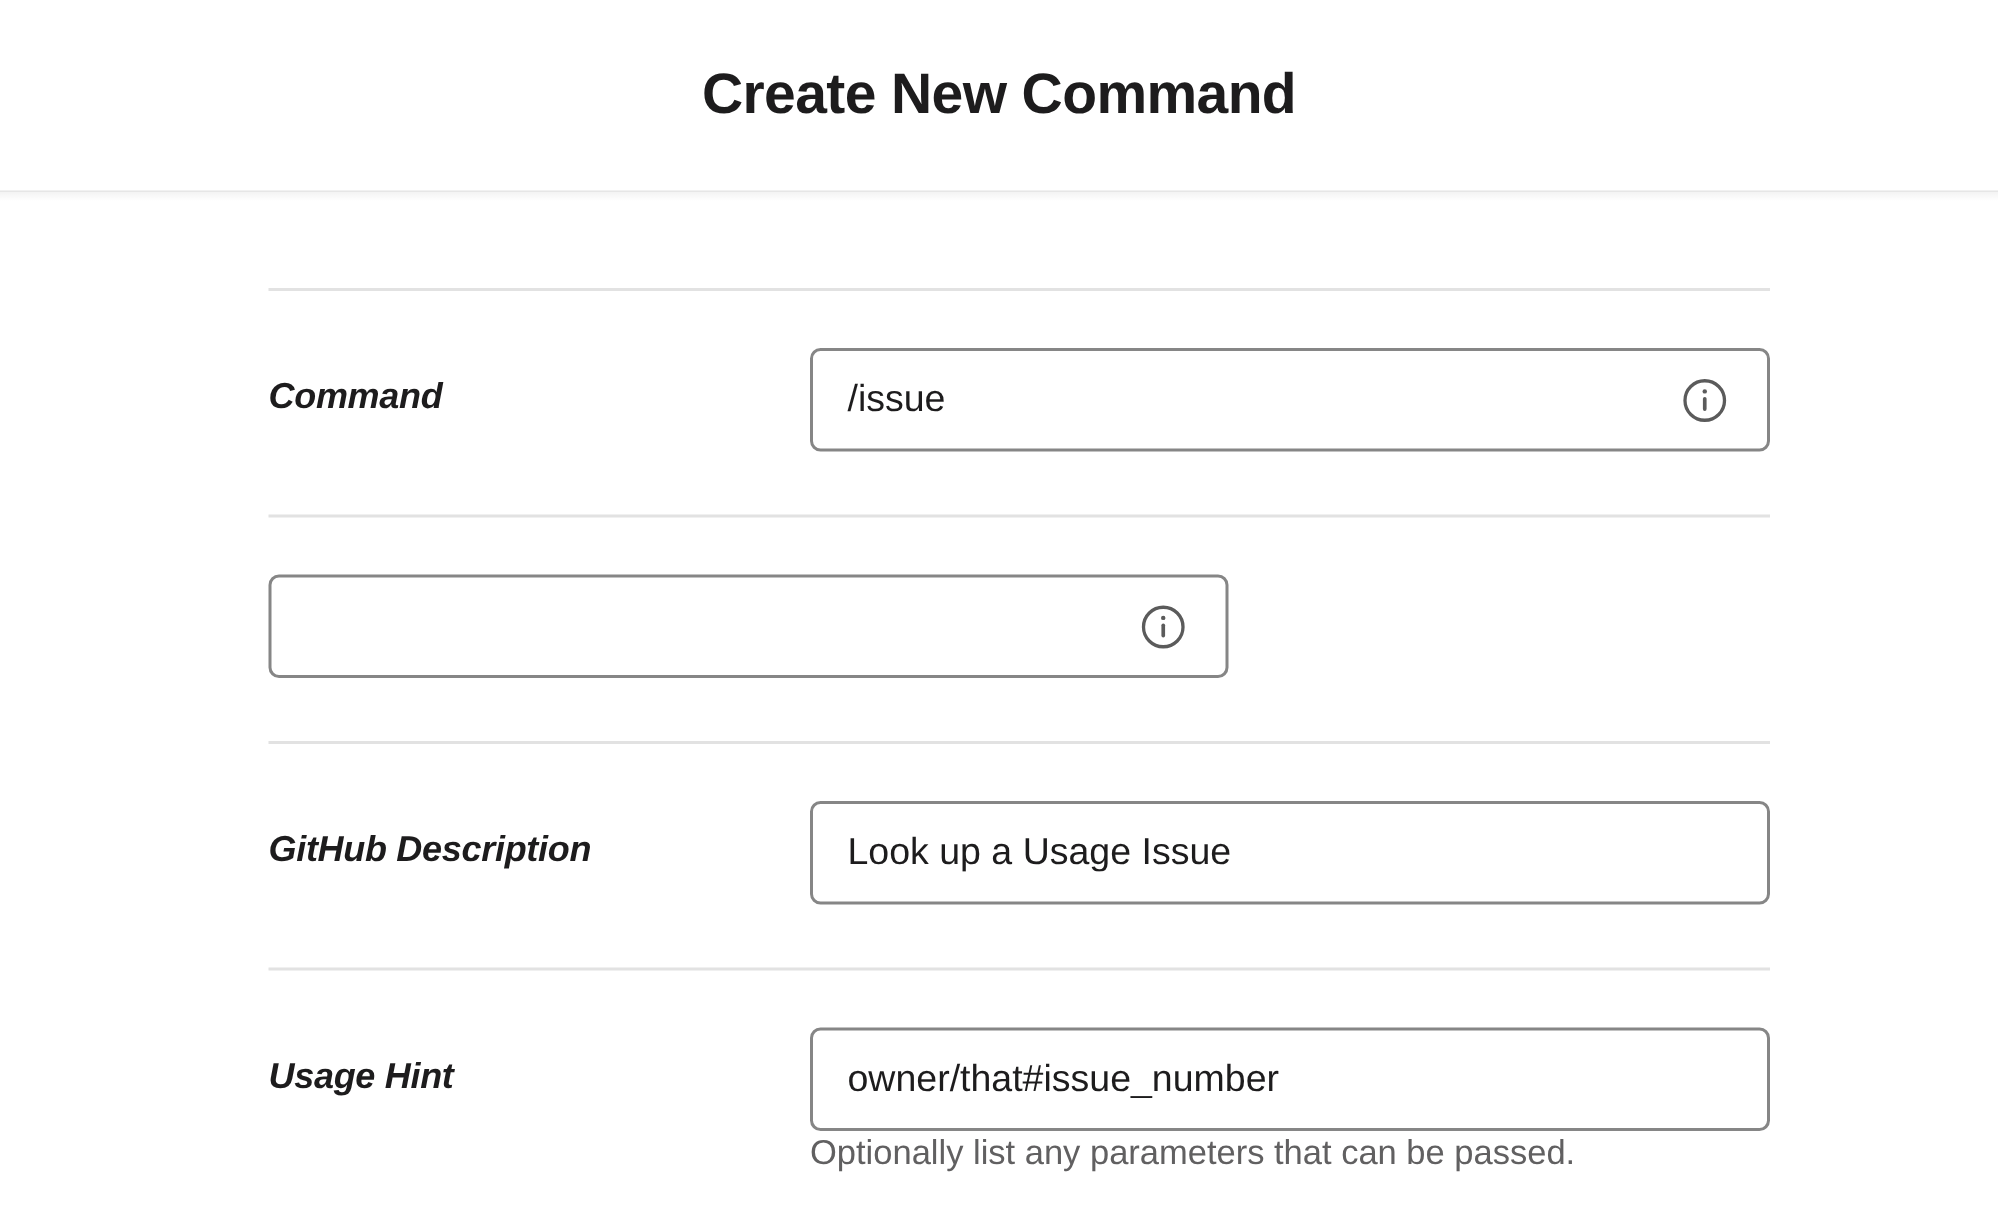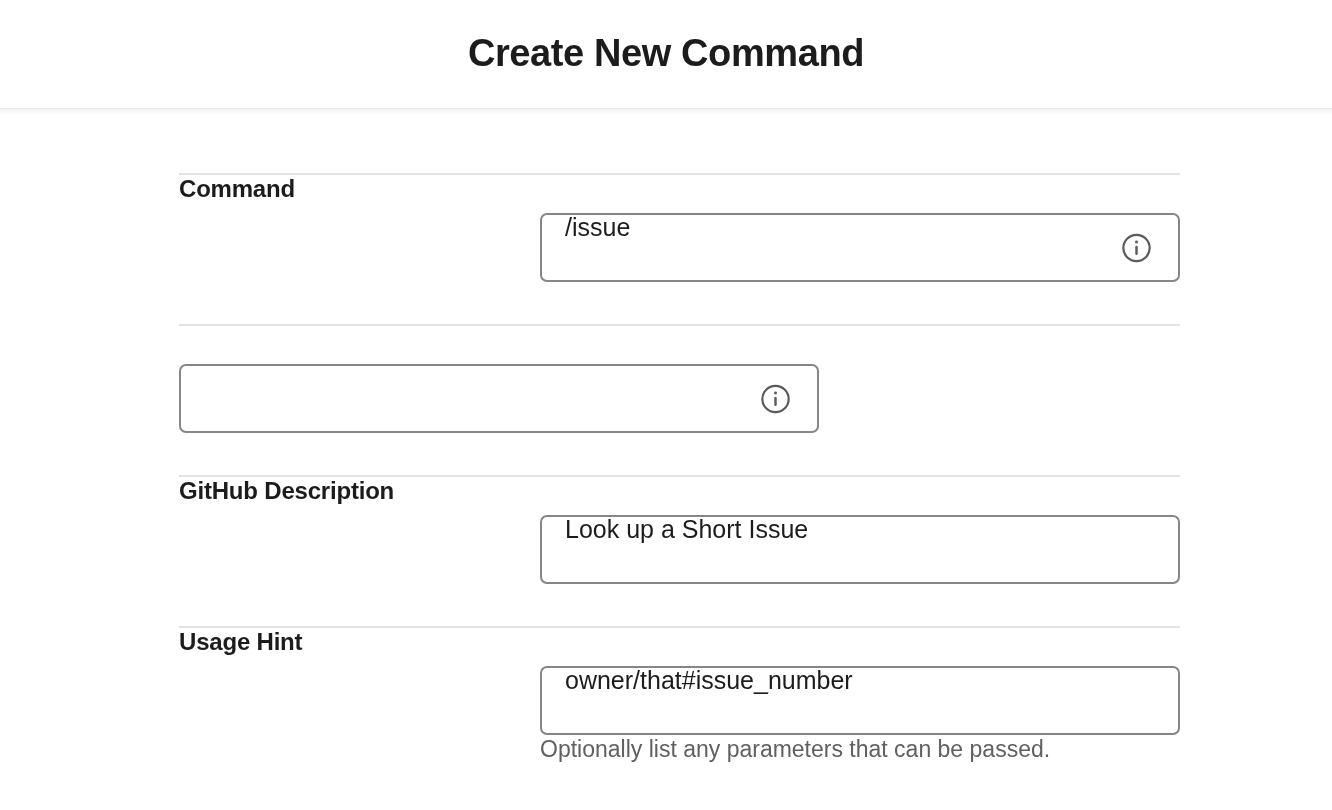--- a/index.html
+++ b/index.html
@@ -14,21 +14,21 @@
   }
   body {
     font-family: "Liberation Sans", sans-serif;
     -webkit-font-smoothing: antialiased;
     color: #1d1c1d;
   }
 
   
   .page-header {
     position: relative;
-    height: 109px;
+    height: 128px;
     background: #ffffff;
     display: flex;
     align-items: center;
     justify-content: center;
     border-bottom: 1px solid #f2f2f2;
   }
   .page-header::after {
     content: "";
     position: absolute;
     left: 0;
@@ -63,20 +63,22 @@
   }
 
   .field-row {
     display: flex;
     align-items: flex-start;
     padding: 0;
   }
   .field-label-col {
     width: 361px;
     flex: 0 0 361px;
+    padding-top: 57px;
+    font-style: italic;
   }
   .field-label {
     font-size: 24px;
     font-weight: 700;
     color: #1d1c1d;
     letter-spacing: -0.2px;
     line-height: 1.2;
   }
   .field-input-col {
     flex: 1 1 auto;
@@ -85,20 +87,21 @@
   }
 
   .input-box {
     position: relative;
     width: 640px;
     height: 69px;
     border: 2px solid #868686;
     border-radius: 7px;
     background: #ffffff;
     display: flex;
+    align-items: center;
   }
   .input-value {
     font-size: 25px;
     color: #1d1c1d;
     padding-left: 23px;
     padding-right: 70px;
     line-height: 1;
     white-space: nowrap;
     overflow: hidden;
     font-weight: 400;
@@ -174,21 +177,21 @@
     </div>
 
     <div class="divider"></div>
 
     <div class="field-row">
       <div class="field-label-col">
         <div class="field-label">GitHub Description</div>
       </div>
       <div class="field-input-col">
         <div class="input-box no-icon">
-          <div class="input-value" placeholder="">Look up a Short Issue</div>
+          <div class="input-value" placeholder="">Look up a Usage Issue</div>
         </div>
       </div>
     </div>
 
     <div class="divider"></div>
 
     <div class="field-row">
       <div class="field-label-col">
         <div class="field-label">Usage Hint</div>
       </div>

